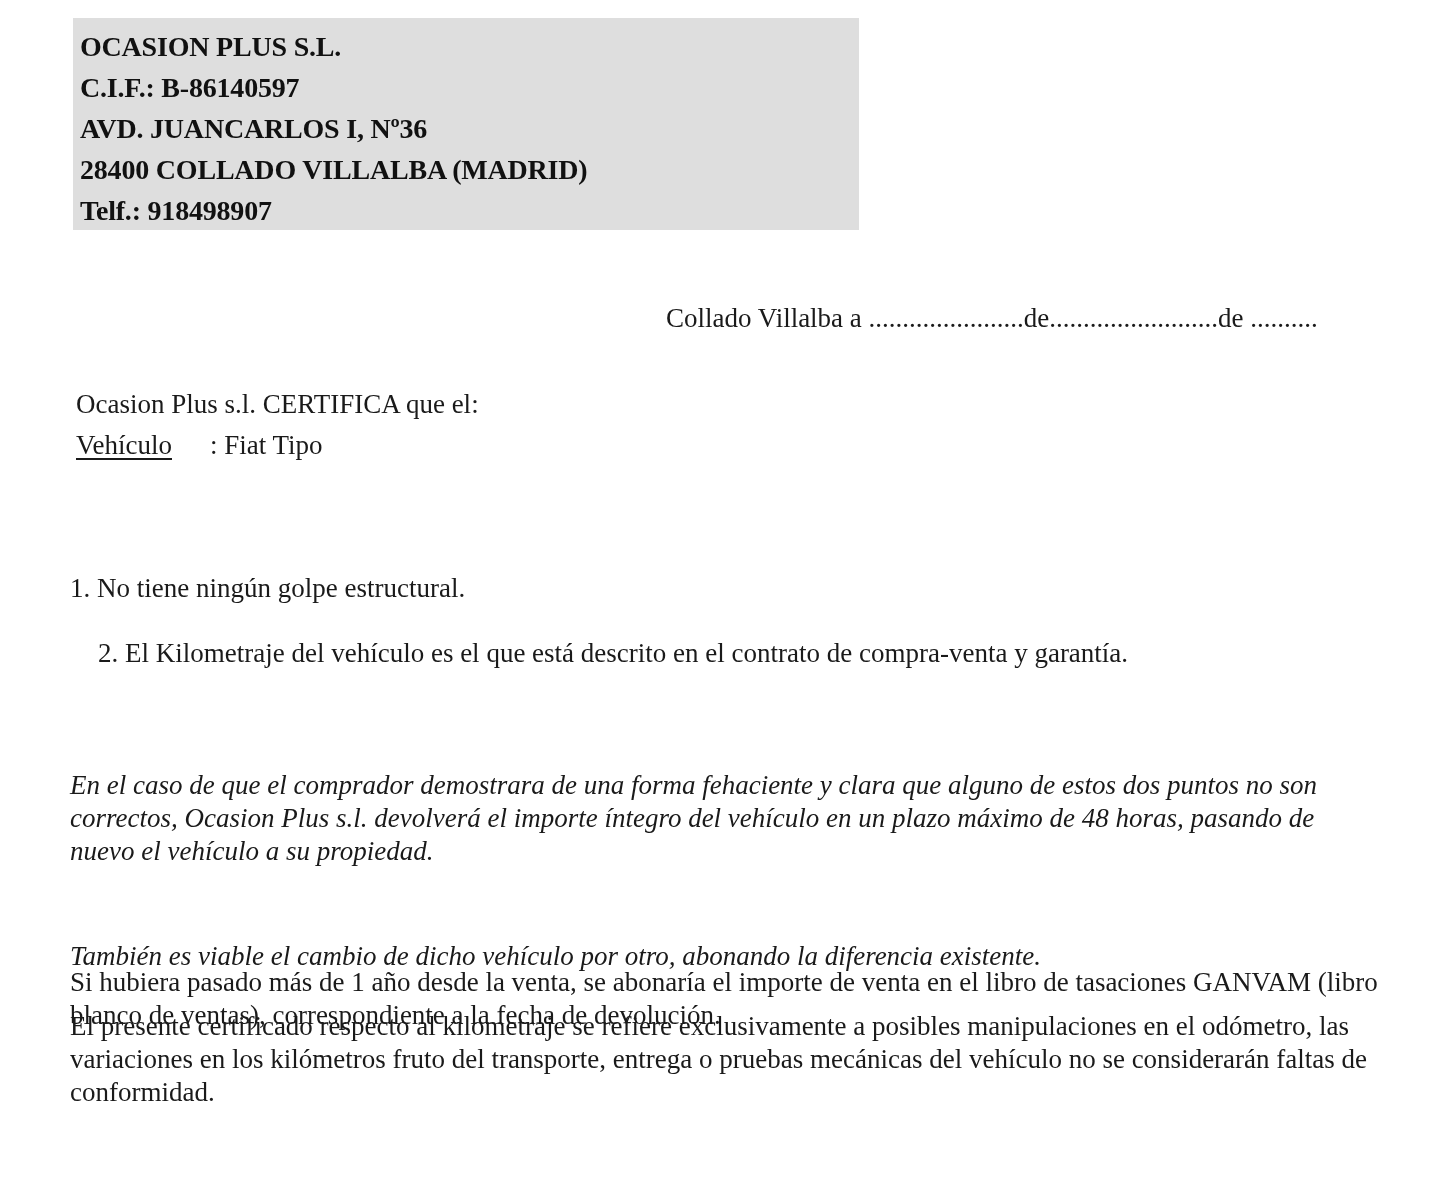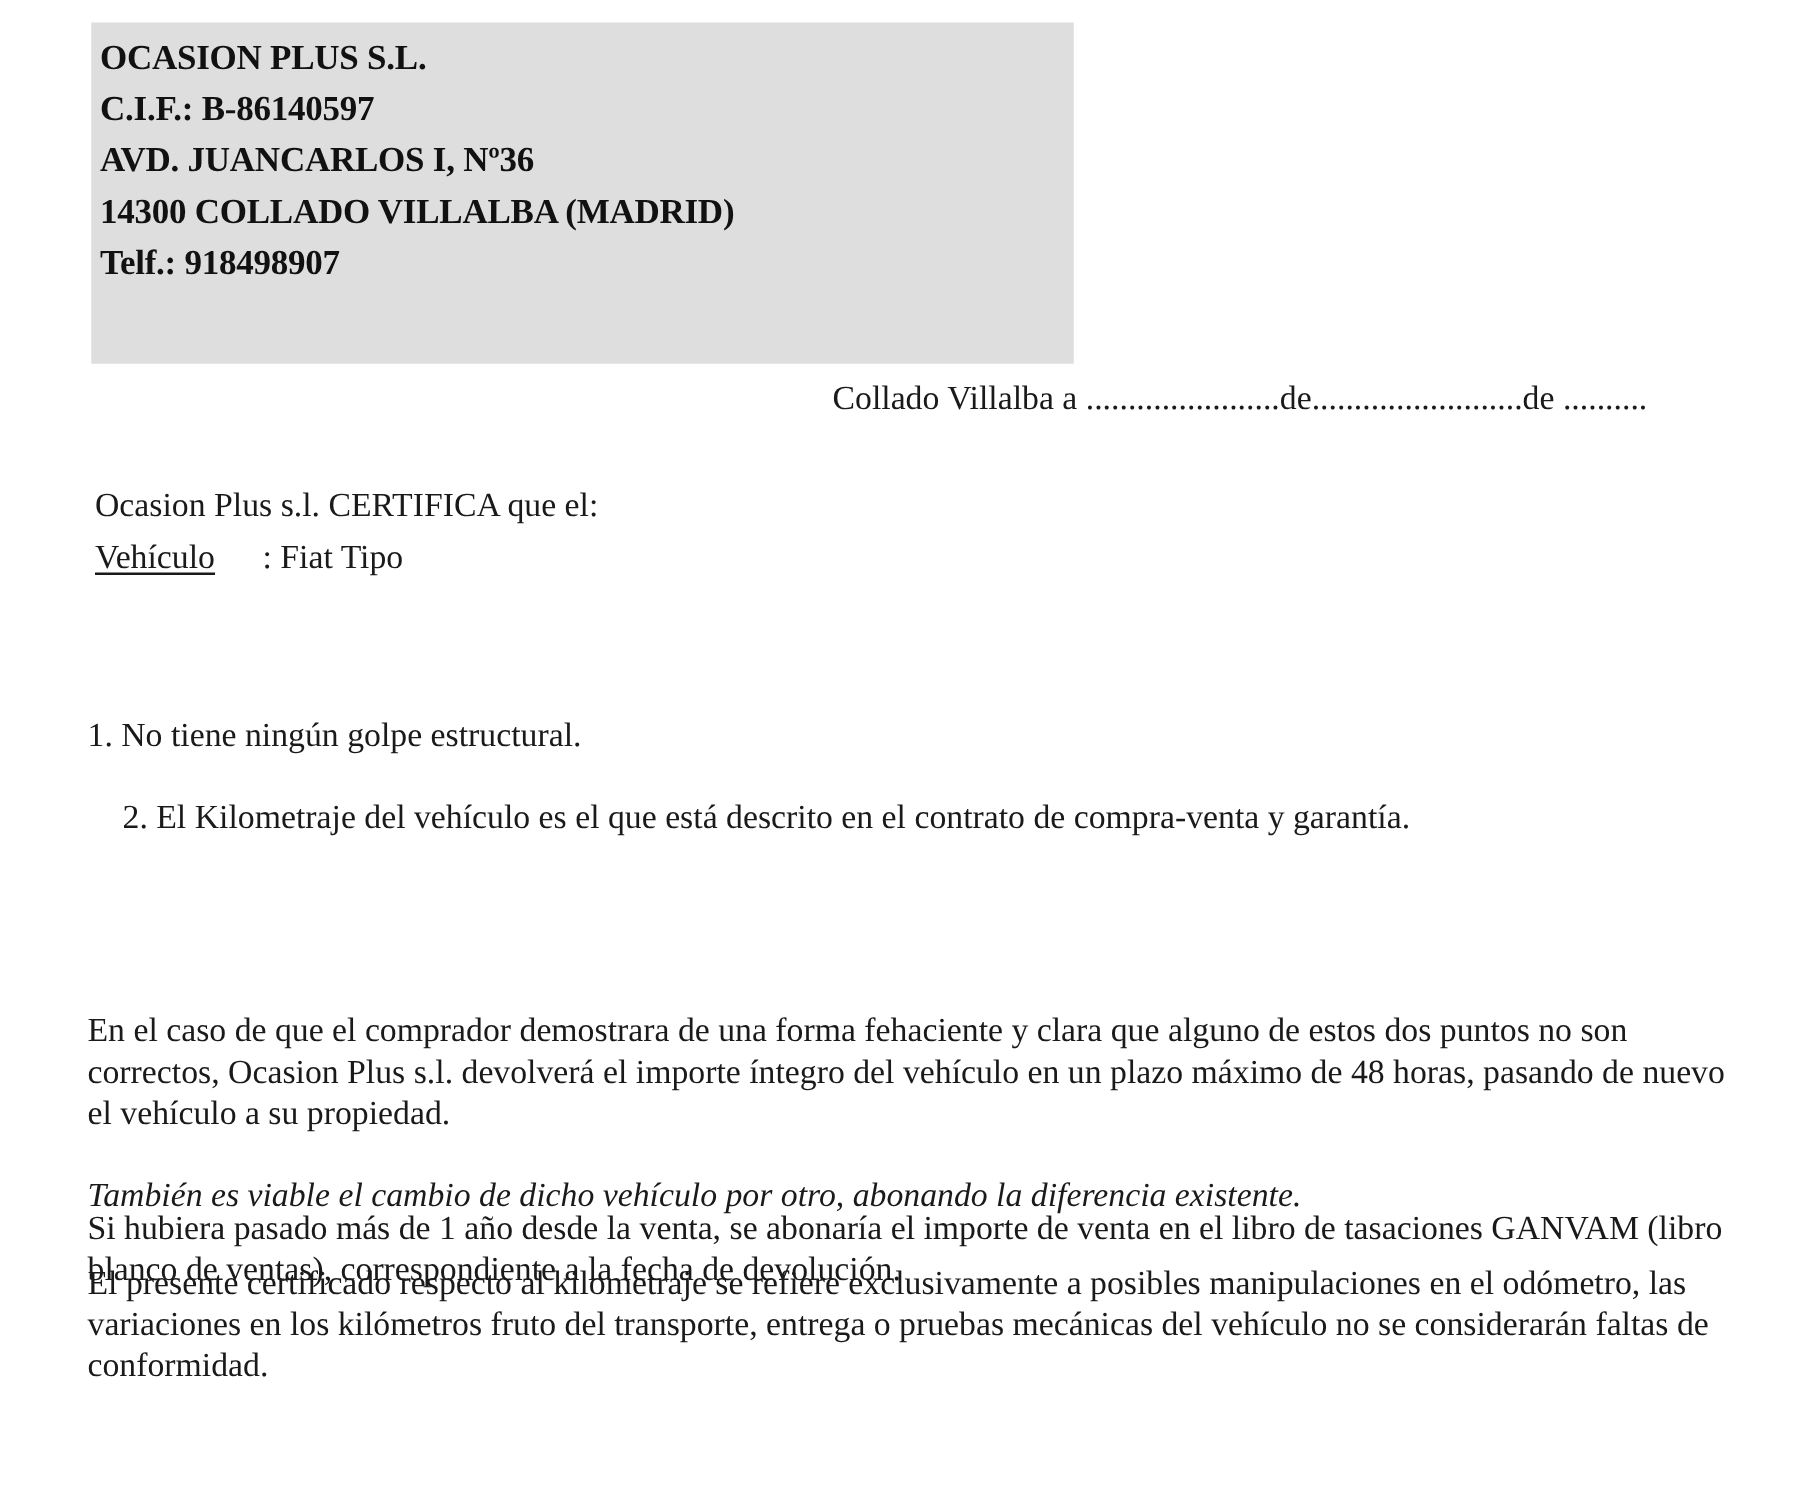--- a/index.html
+++ b/index.html
@@ -13,21 +13,21 @@
       position: relative;
       overflow: hidden;
       font-family: "Liberation Serif", "DejaVu Serif", serif;
       color: #1a1a1a;
     }
     .header-box {
       position: absolute;
       left: 73px;
       top: 18px;
       width: 786px;
-      height: 273px;
+      height: 212px;
       background: #dedede;
       box-sizing: border-box;
       padding: 8px 0 0 7px;
     }
     .header-line {
       font-weight: bold;
       font-size: 28px;
       line-height: 41px;
       color: #111;
       white-space: nowrap;
@@ -73,37 +73,37 @@
       margin: 0;
     }
   </style>
 </head>
 <body>
 
 <div class="header-box">
   <div class="header-line">OCASION PLUS S.L.</div>
   <div class="header-line">C.I.F.: B-86140597</div>
   <div class="header-line">AVD. JUANCARLOS I, Nº36</div>
-  <div class="header-line">14300 COLLADO VILLALBA (MADRID)</div>
+  <div class="header-line">28400 COLLADO VILLALBA (MADRID)</div>
   <div class="header-line">Telf.: 918498907</div>
 </div>
 
 <div class="date-line">Collado Villalba a .......................de.........................de ..........</div>
 
 <div class="cert-block">
   <div class="cert-row">Ocasion Plus s.l. CERTIFICA que el:</div>
   <div class="cert-row">
     <span class="cert-label">Vehículo</span><span>: Fiat Tipo</span>
   </div>
 </div>
 
 <div class="point" style="top:570px;">1. No tiene ningún golpe estructural.</div>
 <div class="point" style="top:635px;margin-left:28px;">2. El Kilometraje del vehículo es el que está descrito en el contrato de compra-venta y garantía.</div>
 
-<div class="para" style="top:808px;">
+<div class="para" style="top:769px;font-style:italic;">
   <p>En el caso de que el comprador demostrara de una forma fehaciente y clara que alguno de estos dos puntos no son correctos, Ocasion Plus s.l. devolverá el importe íntegro del vehículo en un plazo máximo de 48 horas, pasando de nuevo el vehículo a su propiedad.</p>
 </div>
 <div class="para" style="top:940px;font-style:italic;">
   <p>También es viable el cambio de dicho vehículo por otro, abonando la diferencia existente.</p>
 </div>
 <div class="para" style="top:966px;">
   <p>Si hubiera pasado más de 1 año desde la venta, se abonaría el importe de venta en el libro de tasaciones GANVAM (libro blanco de ventas), correspondiente a la fecha de devolución.</p>
 </div>
 <div class="para" style="top:1010px;">
   <p>El presente certificado respecto al kilometraje se refiere exclusivamente a posibles manipulaciones en el odómetro, las variaciones en los kilómetros fruto del transporte, entrega o pruebas mecánicas del vehículo no se considerarán faltas de conformidad.</p>

